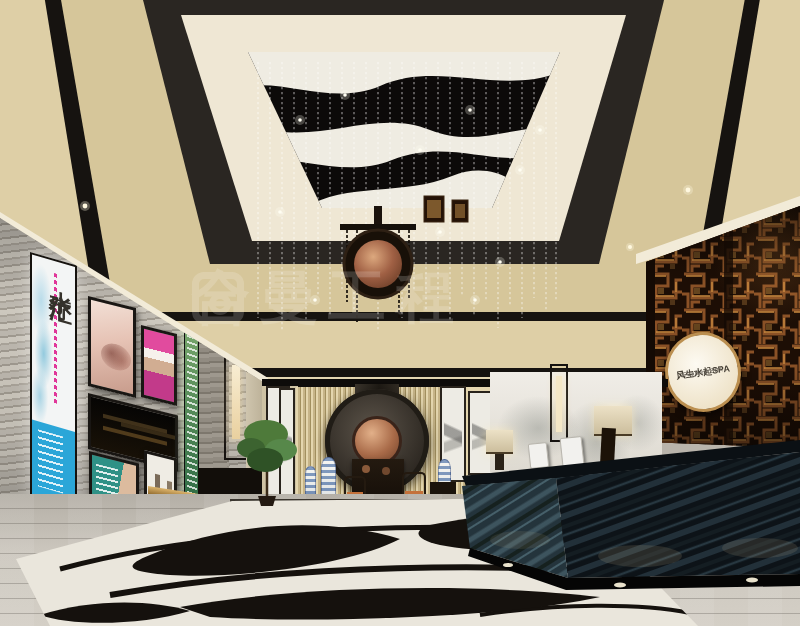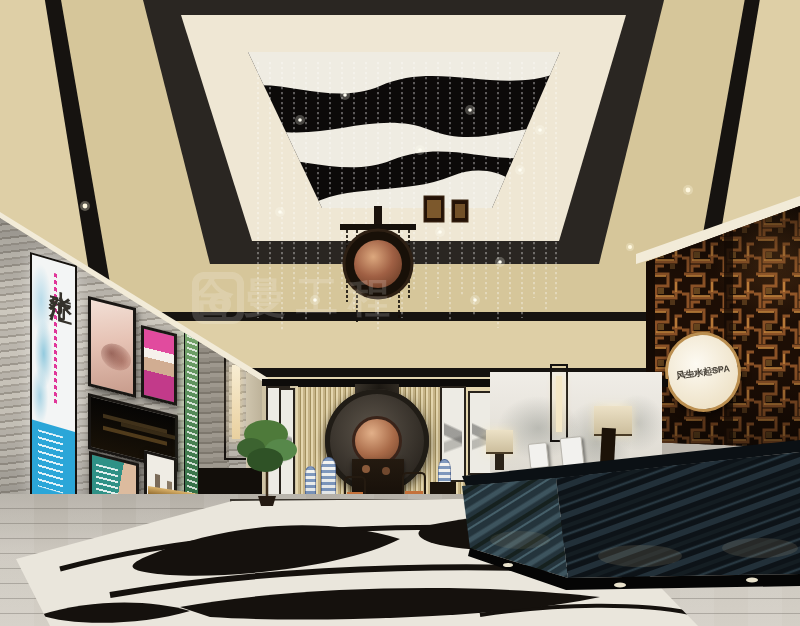--- a/index.html
+++ b/index.html
@@ -170,21 +170,21 @@
   .floor-swirl{left:0;top:495px;width:800px;height:131px;z-index:4;background:#eae6dc;
     clip-path:polygon(232px 6px,574px 3px,698px 131px,50px 131px,16px 64px);}
   .floor-swirl svg{left:0;top:0;width:100%;height:100%;}
   .swirl-back-band{left:230px;top:499px;width:346px;height:6px;background:#3a352e;z-index:4;}
 
   
   .watermark{left:192px;top:262px;width:380px;height:72px;z-index:8;opacity:.17;
     display:flex;align-items:center;gap:18px;color:#fff;pointer-events:none;}
   .wm-logo{position:static;width:52px;height:52px;border:7px solid #fff;border-radius:12px;flex:none;}
   .wm-logo i{left:10px;top:14px;width:22px;height:22px;border:6px solid #fff;border-radius:50%;}
-  .wm-text{position:static;font-size:42px;font-weight:bold;letter-spacing:10px;white-space:nowrap;}
+  .wm-text{position:static;font-size:58px;font-weight:bold;letter-spacing:10px;white-space:nowrap;}
 </style>
 </head>
 <body>
 
 <div id="stage">
 
   <svg class="ceiling-svg" viewBox="0 0 800 400">
     <defs>
       <radialGradient id="copperGrad" cx="40%" cy="35%" r="75%">
         <stop offset="0%" stop-color="#dca87e"></stop>

